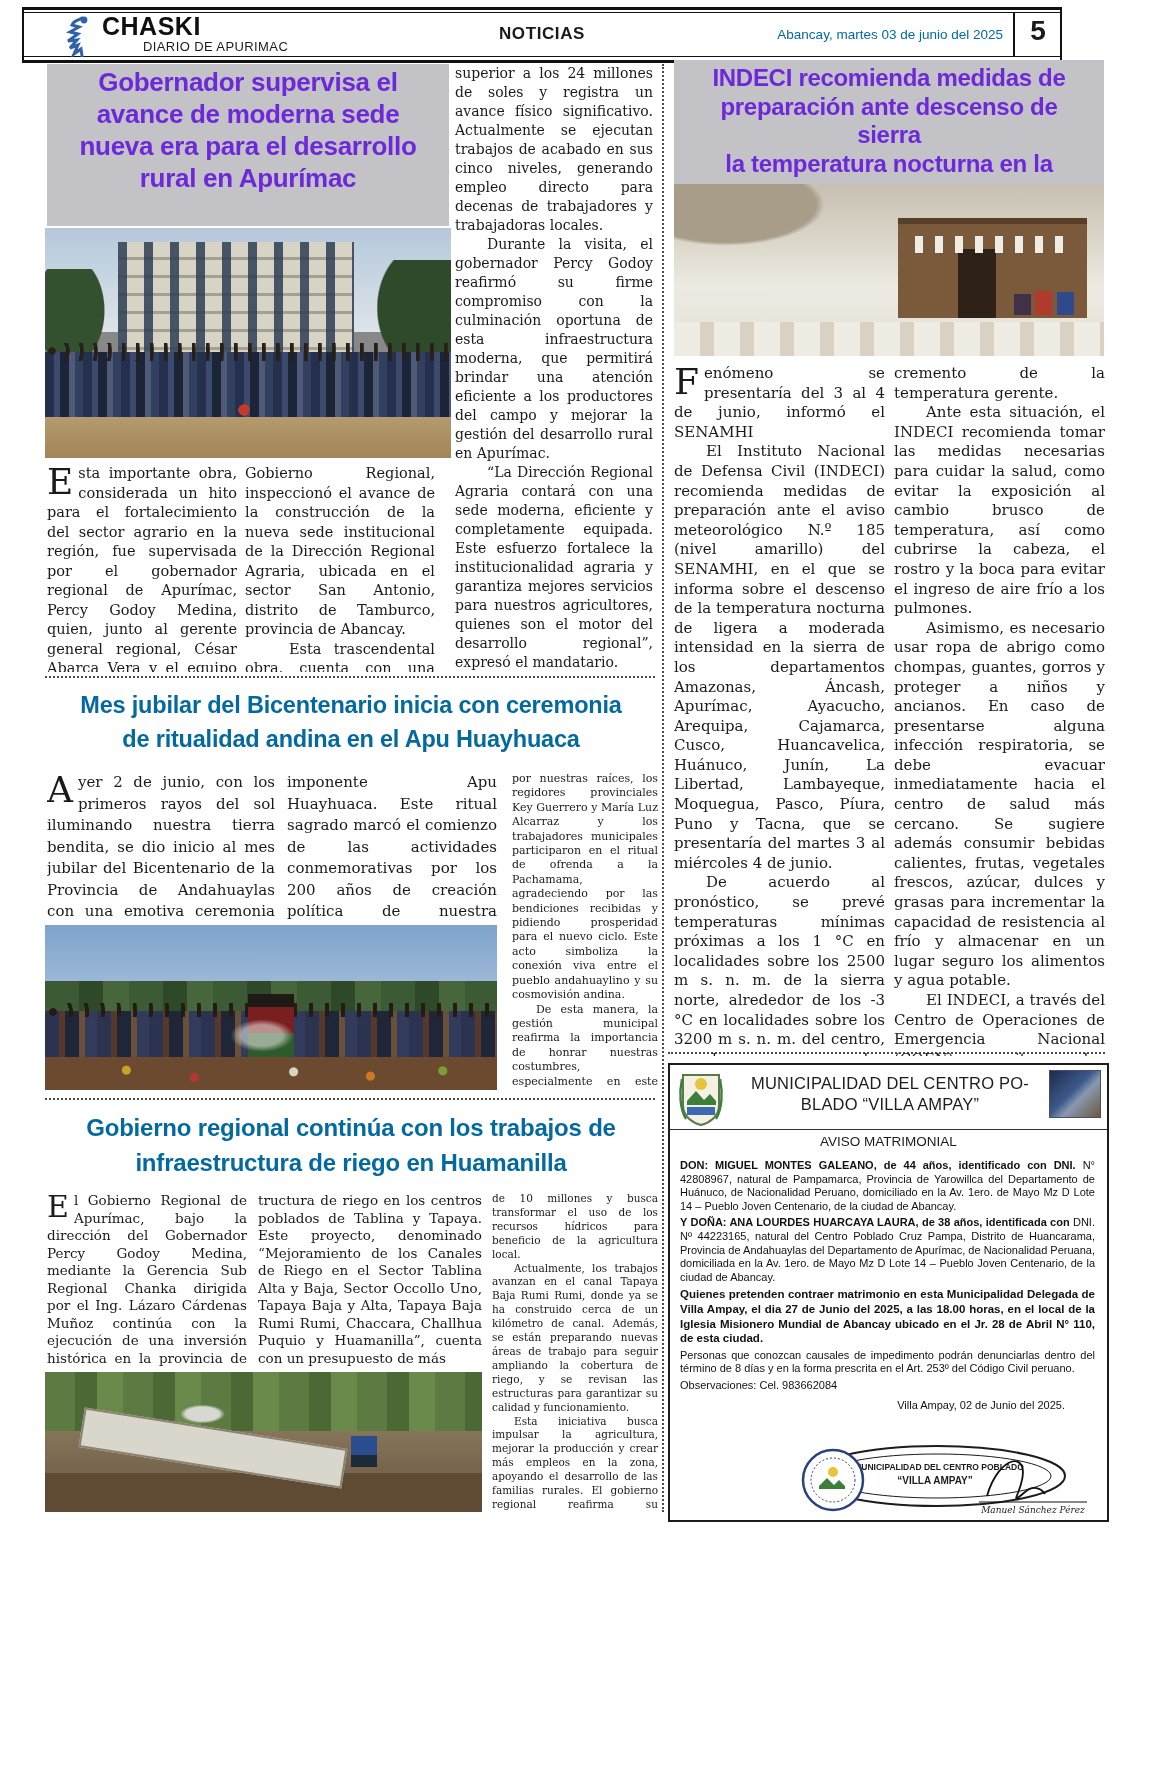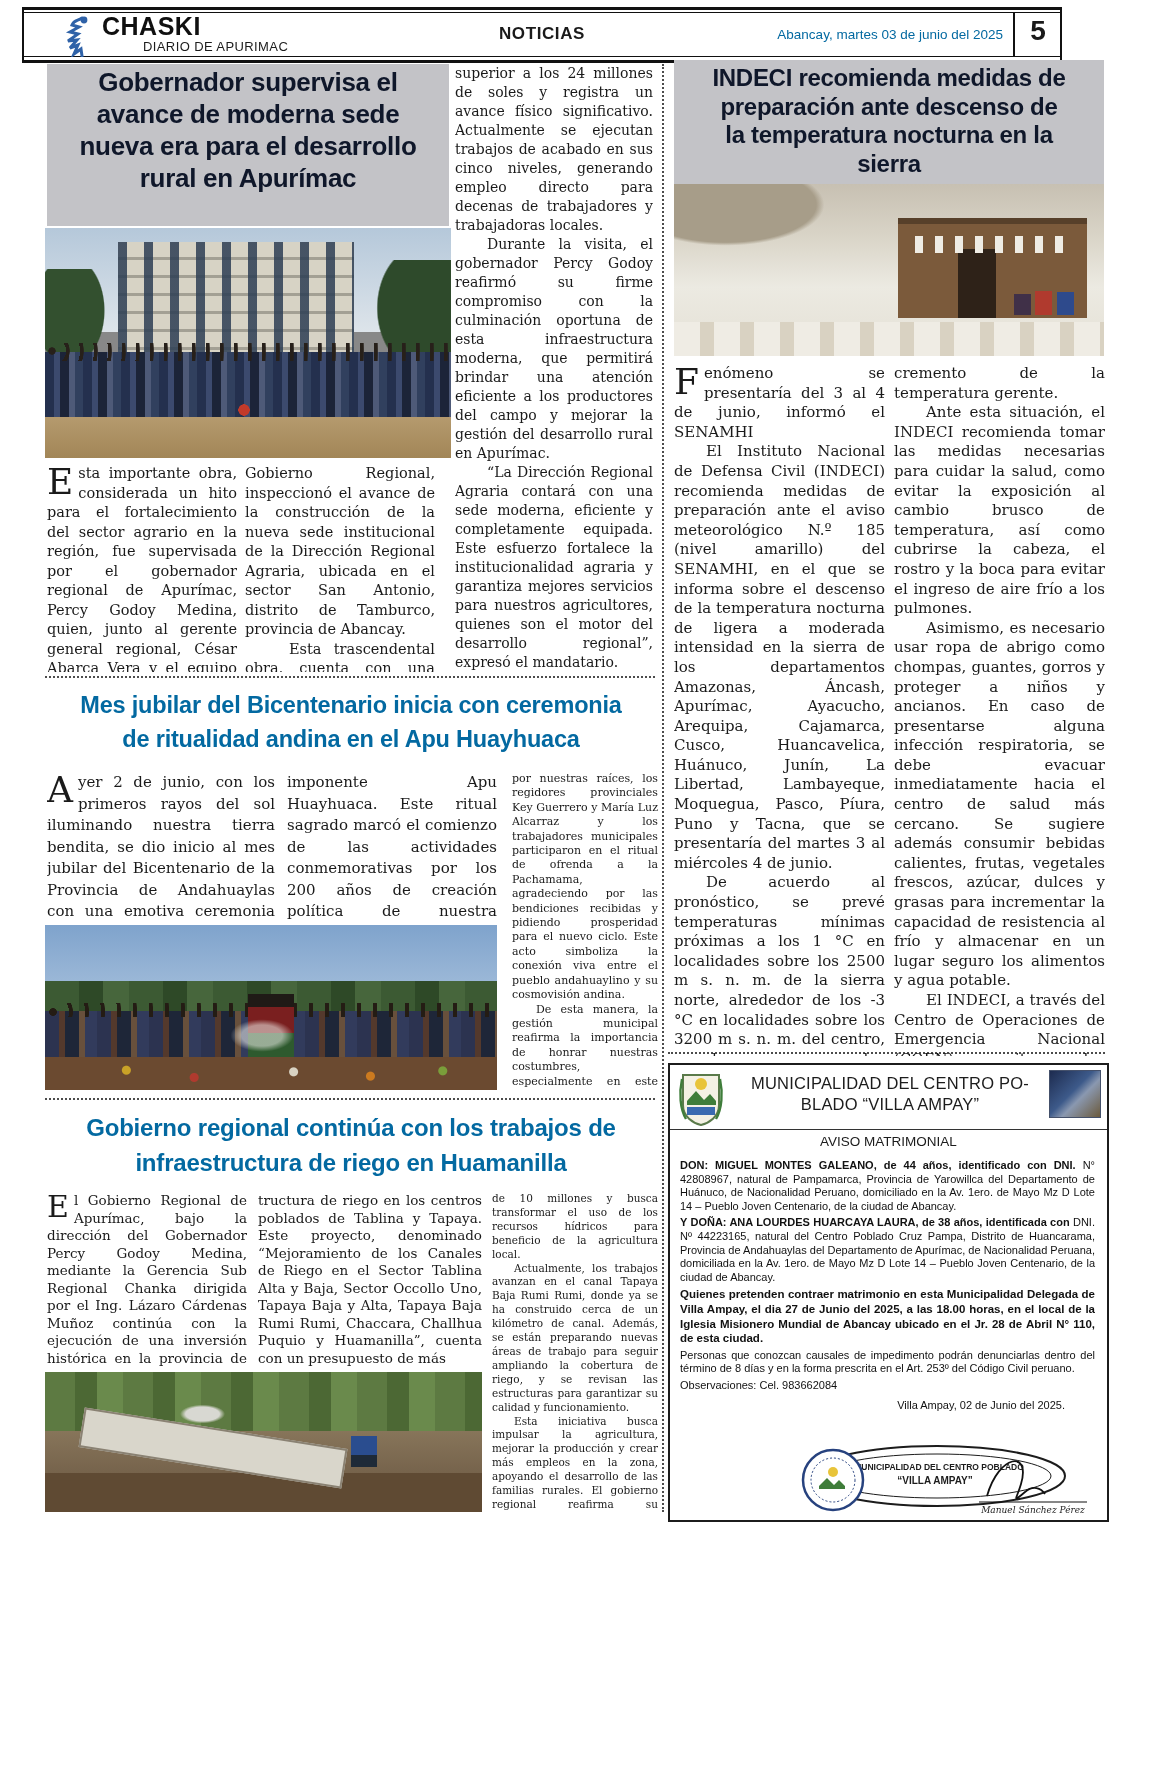--- a/index.html
+++ b/index.html
@@ -2,21 +2,21 @@
 <html><head>
 <meta charset="utf-8">
 <style>
   html,body{margin:0;padding:0;background:#ffffff;}
   #page{position:relative;width:1165px;height:1785px;background:#ffffff;overflow:hidden;
         font-family:"DejaVu Serif",serif;color:#1a1a1a;}
   .abs{position:absolute;}
   .rule{background:#111;}
   .sans{font-family:"Liberation Sans",sans-serif;}
   .hl-box{background:#c3c3c7;text-align:center;font-family:"Liberation Sans",sans-serif;
-          font-weight:700;color:#0f172a;letter-spacing:-0.3px;}
+          font-weight:700;color:#6d28d9;letter-spacing:-0.3px;}
   .hl-line{white-space:nowrap;}
   .open-hl{font-family:"Liberation Sans",sans-serif;font-weight:700;color:#0369a1;
            text-align:center;letter-spacing:-0.2px;}
   .col{text-align:justify;overflow:hidden;}
   .ind{text-indent:32px;margin:0;}
   .noind{text-indent:0;margin:0;}
   .dropcap{float:left;font-size:36px;line-height:0.82;padding:3px 5px 0 0;font-family:"DejaVu Serif",serif;}
   .dot-h{border-top:2px dotted #4c4c4c;height:0;}
   .dot-v{border-left:2px dotted #4c4c4c;width:0;}
   .photo{overflow:hidden;background:#888;}
@@ -86,22 +86,22 @@
   <div class="abs col" style="left:455px;top:64px;width:198px;height:610px;font-size:14px;line-height:19px;">
     <p class="noind">superior a los 24 millones de soles y registra un avance físico significativo. Actualmente se ejecutan trabajos de acabado en sus cinco niveles, generando empleo directo para decenas de trabajadores y trabajadoras locales.</p>
     <p class="ind">Durante la visita, el gobernador Percy Godoy reafirmó su firme compromiso con la culminación oportuna de esta infraestructura moderna, que permitirá brindar una atención eficiente a los productores del campo y mejorar la gestión del desarrollo rural en Apurímac.</p>
     <p class="ind">“La Dirección Regional Agraria contará con una sede moderna, eficiente y completamente equipada. Este esfuerzo fortalece la institucionalidad agraria y garantiza mejores servicios para nuestros agricultores, quienes son el motor del desarrollo regional”, expresó el mandatario.</p>
     <p class="ind">La obra será culminada e inaugurada en el presente año 2025, consolidándose como un paso clave hacia una gestión agraria descentralizada, eficaz y orientada al desarrollo sostenible de la región.</p>
   </div>
 
   <div class="abs hl-box" style="left:674px;top:60px;width:430px;height:120px;font-size:24px;line-height:28.5px;padding-top:4px;">
     <div class="hl-line">INDECI recomienda medidas de</div>
     <div class="hl-line">preparación ante descenso de</div>
+    <div class="hl-line">sierra</div>
     <div class="hl-line">la temperatura nocturna en la</div>
-    <div class="hl-line">sierra</div>
   </div>
 
   <div class="abs photo" style="left:674px;top:184px;width:430px;height:172px;">
     <div style="left:0;top:0;width:100%;height:100%;background:linear-gradient(#c7c0b2 0%,#d9d4c7 30%,#eceae2 60%,#e4e0d5 100%);"></div>
     <div style="left:-6%;top:0;width:45%;height:40%;background:radial-gradient(ellipse at 40% 30%,#a79d89 55%,transparent 60%);"></div>
     <div style="left:52%;top:20%;width:44%;height:58%;background:#7b5a3b;box-shadow:inset 0 6px 0 #57402a;"></div>
     <div style="left:66%;top:38%;width:9%;height:40%;background:#2e2218;"></div>
     <div style="left:56%;top:30%;width:36%;height:10%;background:repeating-linear-gradient(90deg,#efece4 0 8px,transparent 8px 20px);"></div>
     <div style="left:84%;top:62%;width:4%;height:14%;background:#b03a2e;"></div>
     <div style="left:89%;top:63%;width:4%;height:13%;background:#2e4a8c;"></div>

